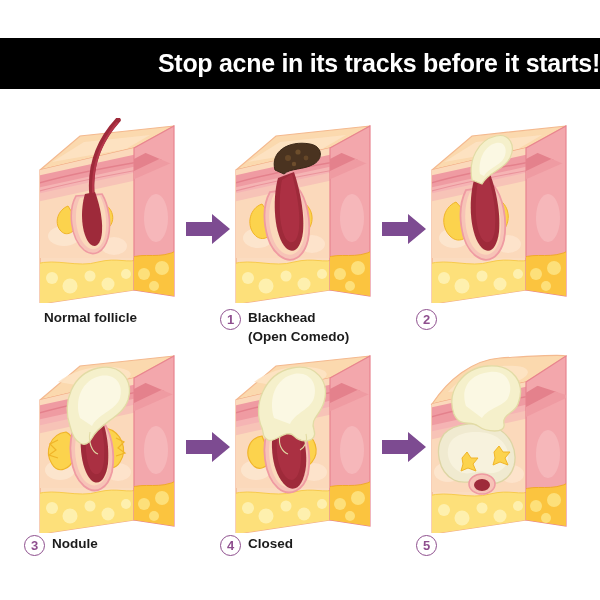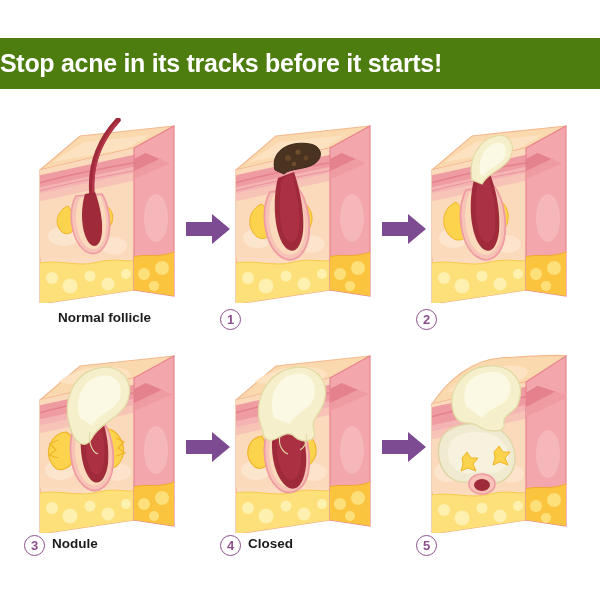--- a/index.html
+++ b/index.html
@@ -21,24 +21,24 @@
     background: #ffffff;
   }
 
   
   #header-banner {
     position: absolute;
     left: 0;
     top: 38px;
     width: 600px;
     height: 51px;
-    background: #4d7c0f;
+    background: #000000;
     display: flex;
     align-items: center;
-    justify-content: flex-start;
+    justify-content: flex-end;
   }
   #header-title {
     color: #ffffff;
     font-size: 25px;
     font-weight: bold;
     letter-spacing: -0.3px;
     font-family: "Liberation Sans", sans-serif;
     white-space: nowrap;
   }
 
@@ -166,21 +166,21 @@
           <path d="M110,42 L156,18 L156,34 L110,56 Z" fill="#e4818c"></path>
           <path d="M110,54 L156,32 L156,42 L110,62 Z" fill="#ef9ba2"></path>
           <ellipse cx="134" cy="100" rx="12" ry="24" fill="#f7bdc0" opacity="0.7"></ellipse>
           <path d="M108,140 C122,134 138,142 156,132 L156,182 L108,180 Z" fill="#fbc43f" stroke="#f0a92b" stroke-width="1"></path>
           <circle cx="122" cy="156" r="6" fill="#fde07a"></circle>
           <circle cx="140" cy="150" r="7" fill="#fde07a"></circle>
           <circle cx="132" cy="168" r="5" fill="#fde07a"></circle>
         </g>
       </svg>
     </div>
-    <div class="caption no-badge" style="left:36px; top:190px; position:absolute;">
+    <div class="caption no-badge" style="left:22px; top:190px; position:absolute;">
       <div class="caption-text">Normal follicle</div>
     </div>
   </div>
 
   <div class="stage" style="left:218px; top:118px;">
     <div class="stage-figure">
       <svg width="175" height="185" viewBox="0 0 175 185">
         <defs>
           <clipPath id="clipFrontB">
               <path d="M18,52 L112,30 L112,172 L18,186 Z"></path>
@@ -229,20 +229,24 @@
           <ellipse cx="134" cy="100" rx="12" ry="24" fill="#f7bdc0" opacity="0.7"></ellipse>
           <path d="M108,140 C122,134 138,142 156,132 L156,182 L108,180 Z" fill="#fbc43f" stroke="#f0a92b" stroke-width="1"></path>
           <circle cx="122" cy="156" r="6" fill="#fde07a"></circle>
           <circle cx="140" cy="150" r="7" fill="#fde07a"></circle>
           <circle cx="132" cy="168" r="5" fill="#fde07a"></circle>
         </g>
       </svg>
     </div>
     <div class="caption" style="left:2px; top:190px; position:absolute;">
       <div class="badge">1</div>
+      <div class="caption-text">
+        <span>Blackhead</span>
+        <span class="caption-sub">(Open Comedo)</span>
+      </div>
     </div>
   </div>
 
   <div class="stage" style="left:414px; top:118px;">
     <div class="stage-figure">
       <svg width="175" height="185" viewBox="0 0 175 185">
         <defs>
           <clipPath id="clipFrontC">
               <path d="M18,52 L112,30 L112,172 L18,186 Z"></path>
             </clipPath>

